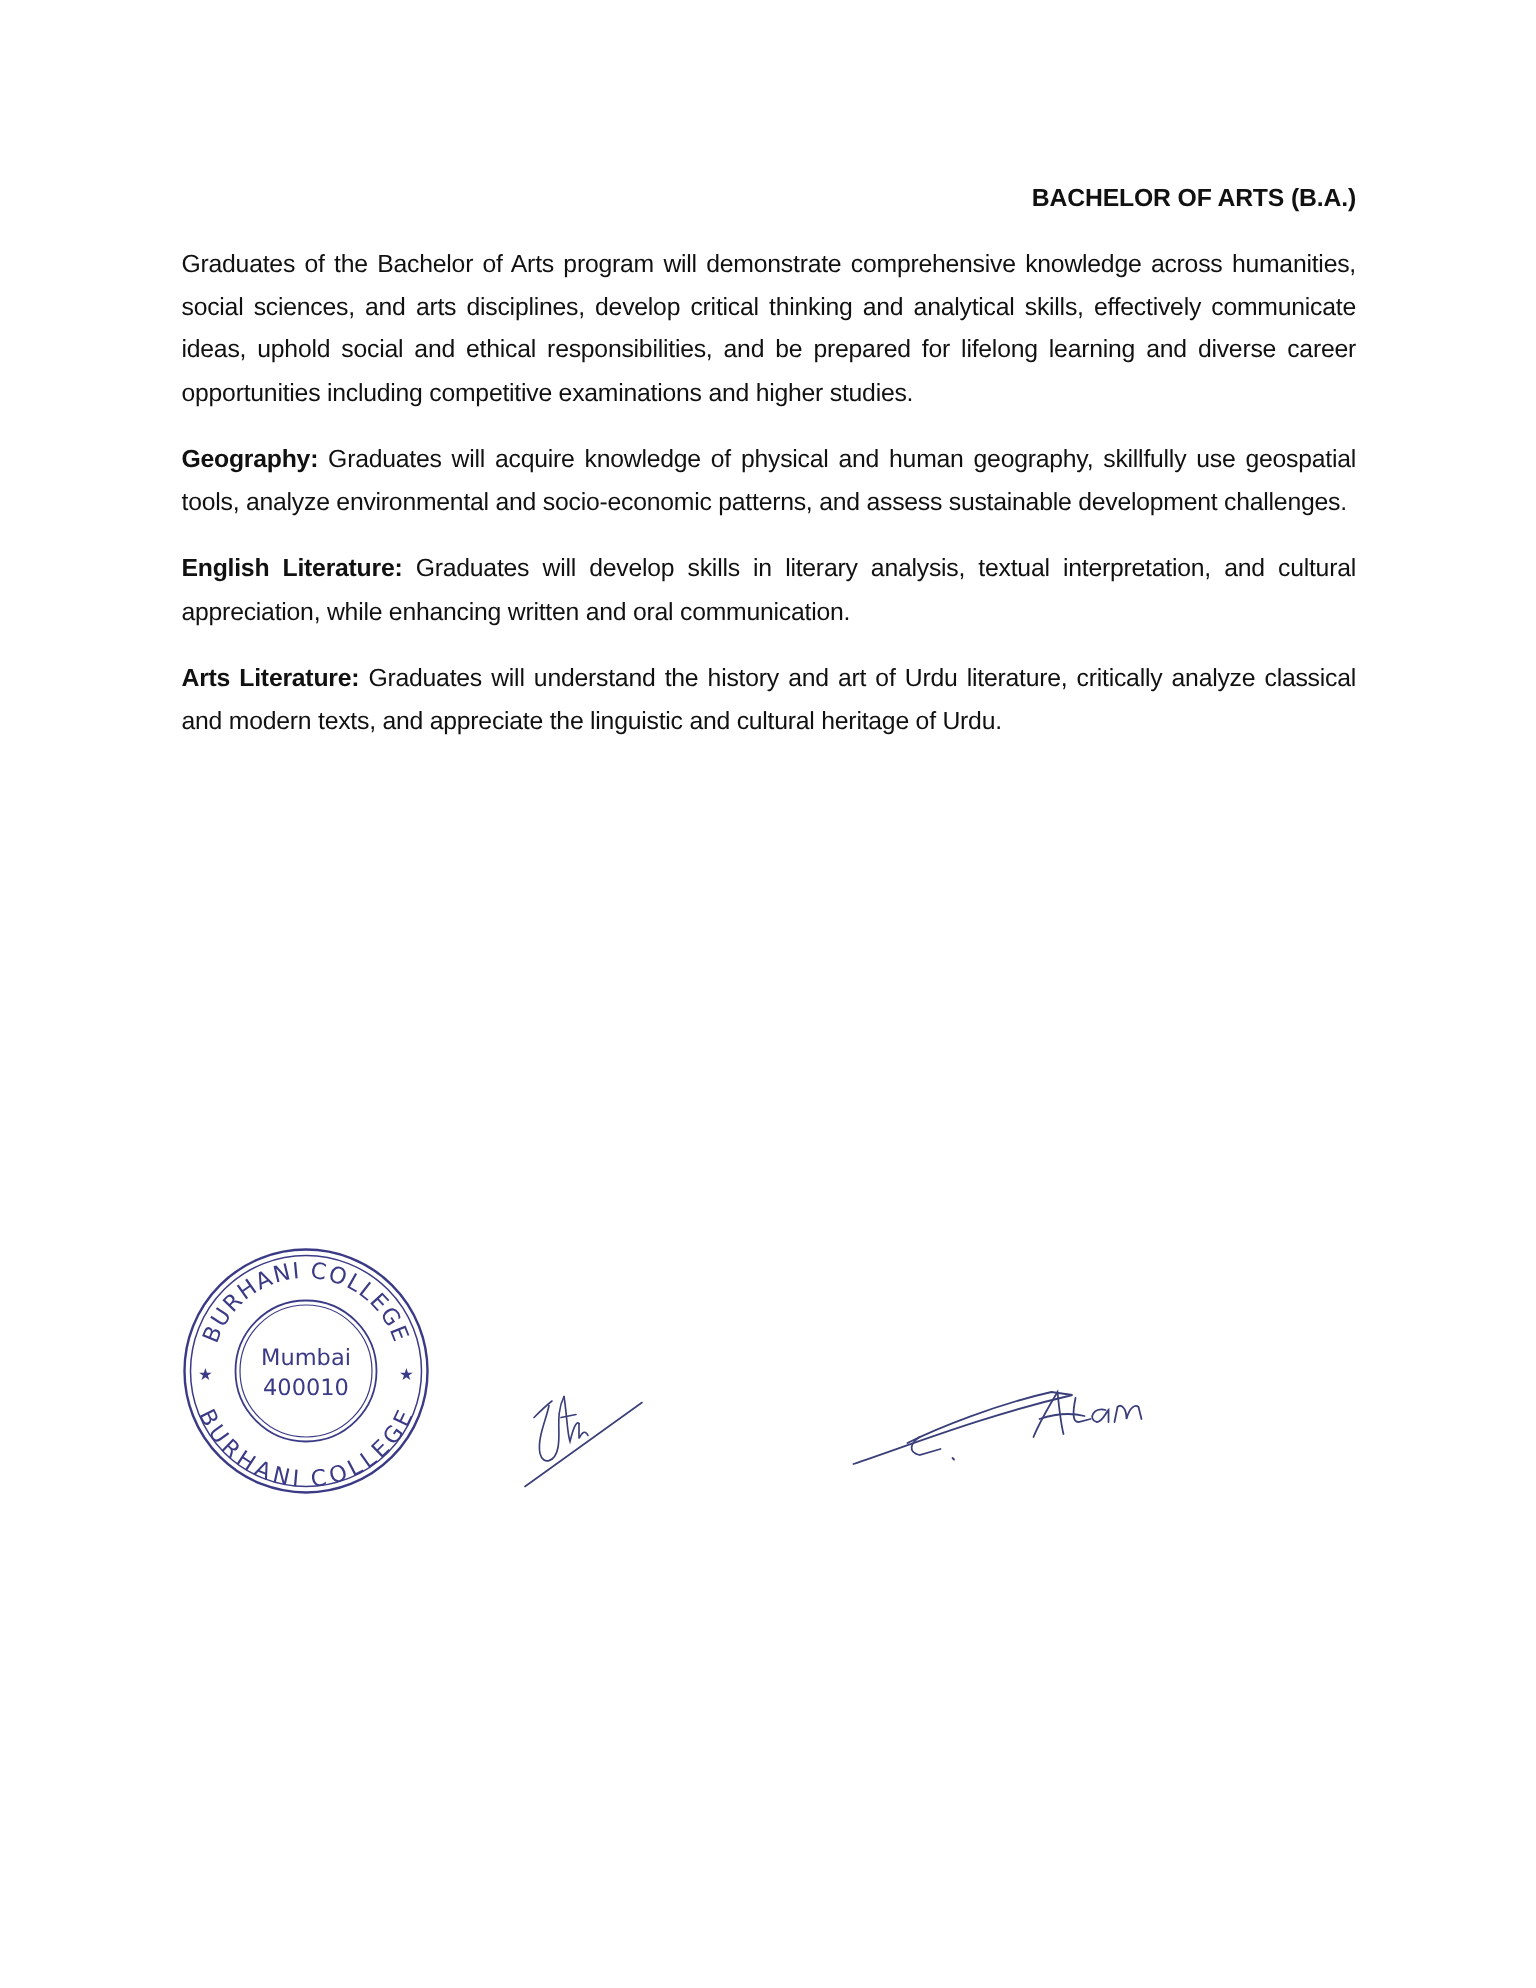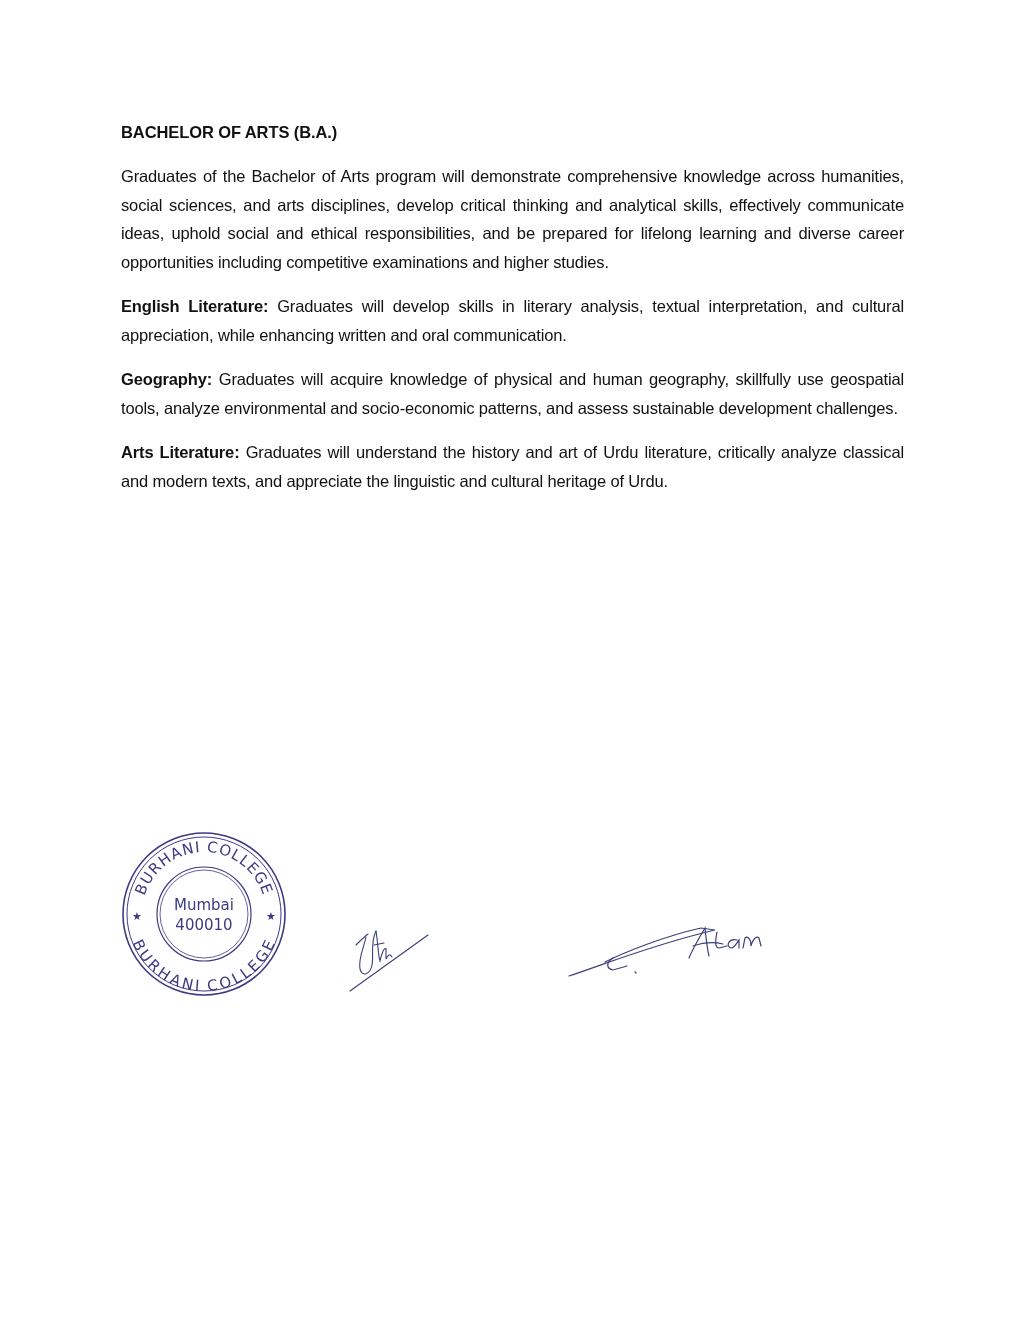--- a/index.html
+++ b/index.html
@@ -11,21 +11,21 @@
     font-family: "Liberation Sans", "DejaVu Sans", sans-serif;
     color: #111111;
   }
   .page {
     position: absolute;
     left: 121px;
     top: 118px;
     width: 783px;
   }
   .heading {
-    text-align: left;
+    text-align: right;
     font-weight: bold;
     font-size: 16.5px;
     line-height: 28px;
     margin: 0 0 13px 0;
     letter-spacing: -0.1px;
   }
   .para {
     text-align: justify;
     font-size: 16.5px;
     line-height: 28.5px;
@@ -55,22 +55,22 @@
     height: 64px;
   }
 </style>
 </head>
 <body>
 
 <div class="page">
   <div class="heading">BACHELOR OF ARTS (B.A.)</div>
   <p class="para">Graduates of the Bachelor of Arts program will demonstrate comprehensive knowledge across humanities, social sciences, and arts disciplines, develop critical thinking and analytical skills, effectively communicate ideas, uphold social and ethical responsibilities, and be prepared for lifelong learning and diverse career opportunities including competitive examinations and higher studies.</p>
 
+  <p class="para"><span class="label">Geography:</span><span> Graduates will acquire knowledge of physical and human geography, skillfully use geospatial tools, analyze environmental and socio-economic patterns, and assess sustainable development challenges.</span></p>
   <p class="para"><span class="label">English Literature:</span><span> Graduates will develop skills in literary analysis, textual interpretation, and cultural appreciation, while enhancing written and oral communication.</span></p>
-  <p class="para"><span class="label">Geography:</span><span> Graduates will acquire knowledge of physical and human geography, skillfully use geospatial tools, analyze environmental and socio-economic patterns, and assess sustainable development challenges.</span></p>
   <p class="para"><span class="label">Arts Literature:</span><span> Graduates will understand the history and art of Urdu literature, critically analyze classical and modern texts, and appreciate the linguistic and cultural heritage of Urdu.</span></p>
 </div>
 
 <div class="stamp">
   <svg width="168" height="168" viewBox="0 0 168 168">
     <defs>
       <path id="arcTop" d="M 22 84 A 62 62 0 0 1 146 84" fill="none"></path>
       <path id="arcBottom" d="M 18 84 A 66 66 0 0 0 150 84" fill="none"></path>
     </defs>
     <circle cx="84" cy="84" r="81" fill="none" stroke="#3b3a86" stroke-width="1.6"></circle>

